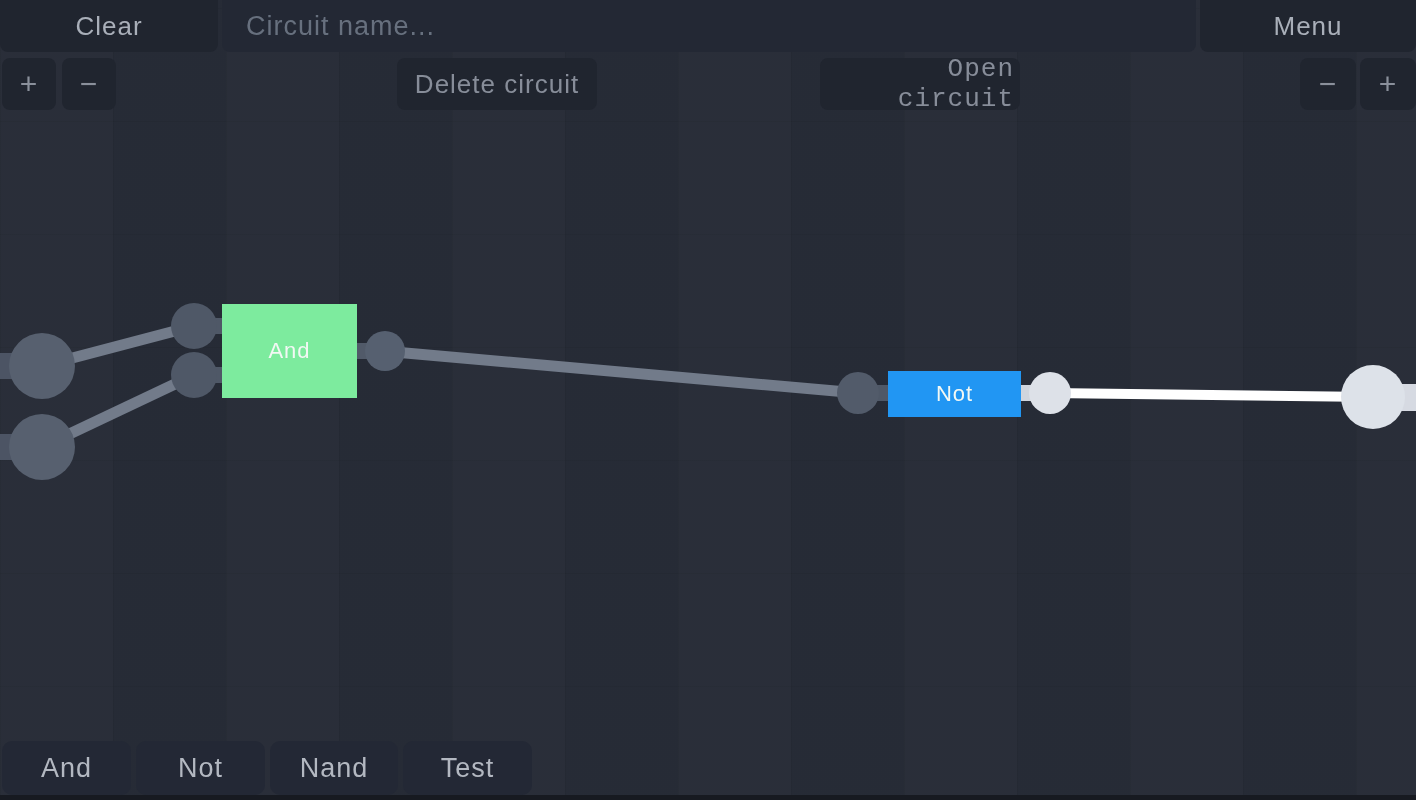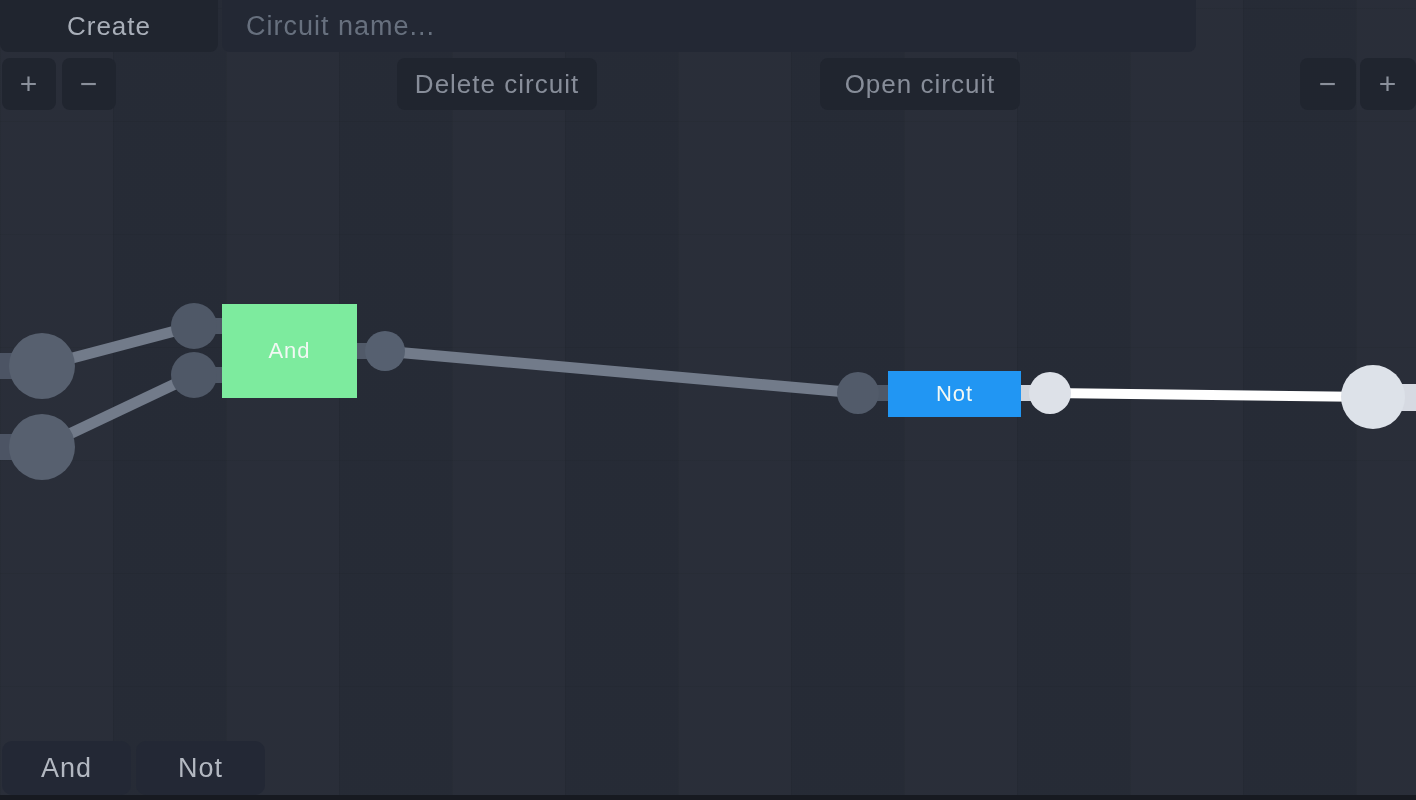--- a/index.html
+++ b/index.html
@@ -70,31 +70,34 @@
 
   <div id="gate-layer">
       <div class="gate" style="left: 222px; top: 304px; width: 135px; height: 94px; background: rgb(125, 235, 158);">
         <span>And</span>
       </div>
       <div class="gate" style="left: 888px; top: 371px; width: 133px; height: 46px; background: rgb(33, 150, 243);">
         <span>Not</span>
       </div>
     </div>
 
-  <button class="btn row1" style="left:0;width:218px;">Create</button>
+  <button class="btn row1" style="left:0;width:218px;">Clear</button>
 
   <input class="name-input" type="text" value="" placeholder="Circuit name..." style="">
 
+  <button class="btn row1" style="left:1200px;width:216px;">Menu</button>
 
   <button class="btn row2 zoom-btn" style="left:2px;">+</button>
   <button class="btn row2 zoom-btn" style="left:62px;">−</button>
 
   <button class="btn row2 mid-btn" style="left:397px;width:200px;">Delete circuit</button>
-  <button class="btn row2 mid-btn" style="left:820px;width:200px;">Open circuit</button>
+  <button class="btn row2 mid-btn" style="left:820px;width:200px;font-family:Liberation Mono, monospace;">Open circuit</button>
 
   <button class="btn row2 zoom-btn" style="left:1300px;width:56px;">−</button>
   <button class="btn row2 zoom-btn" style="left:1360px;width:56px;">+</button>
 
   <button class="btn palette-btn" style="left:2px;width:129px;">And</button>
   <button class="btn palette-btn" style="left:136px;width:129px;">Not</button>
+  <button class="btn palette-btn" style="left:270px;width:128px;">Nand</button>
+  <button class="btn palette-btn" style="left:403px;width:129px;">Test</button>
 
   <div class="bottom-strip"></div>
 </div>
 
 </body></html>

